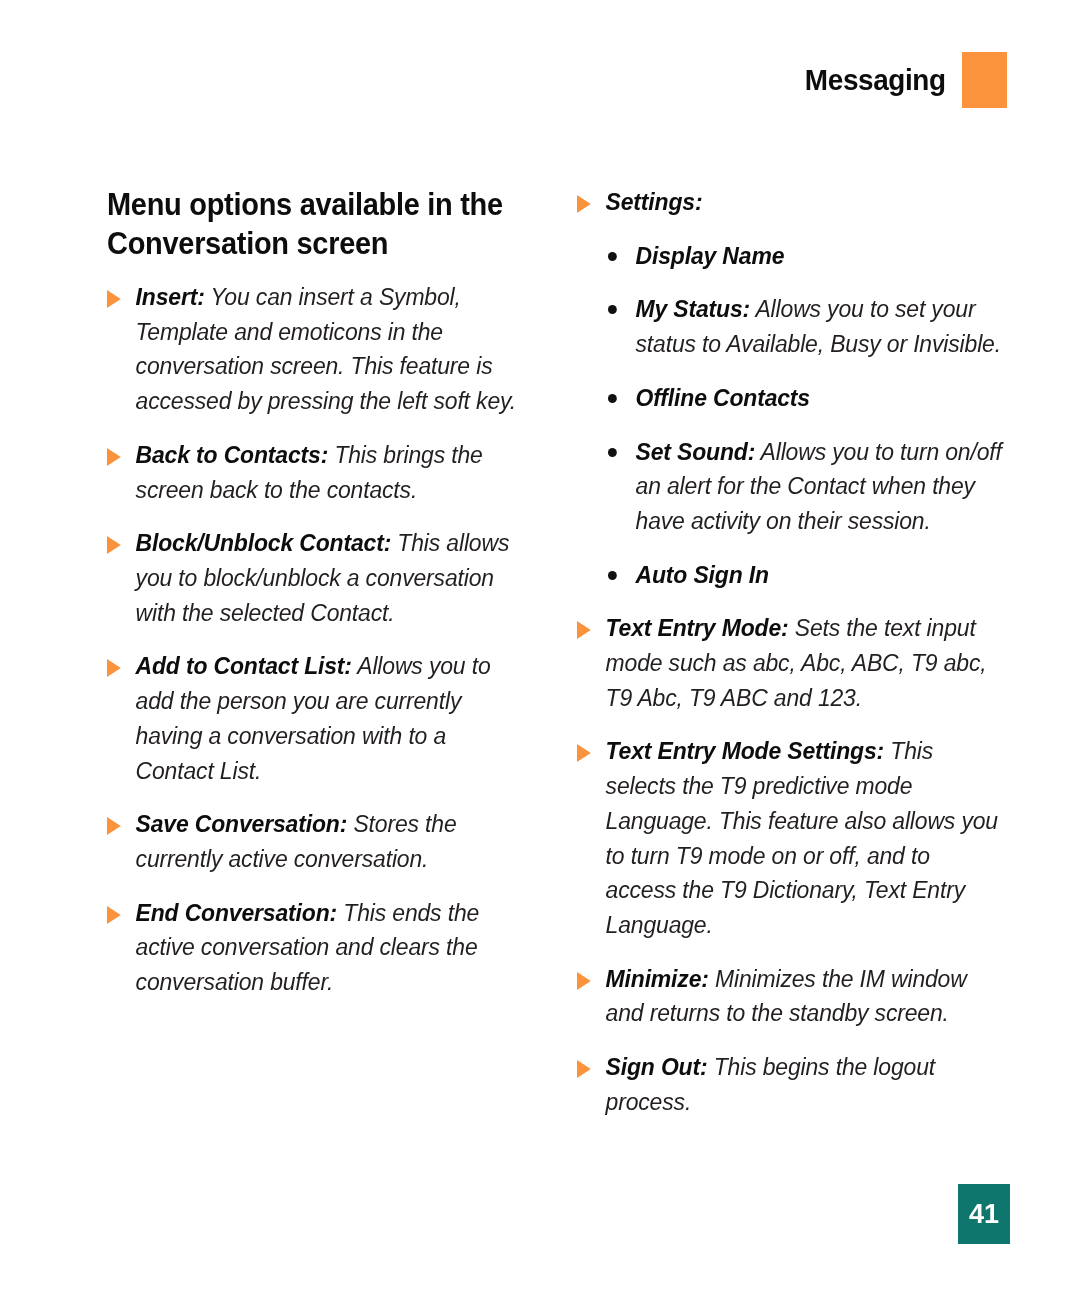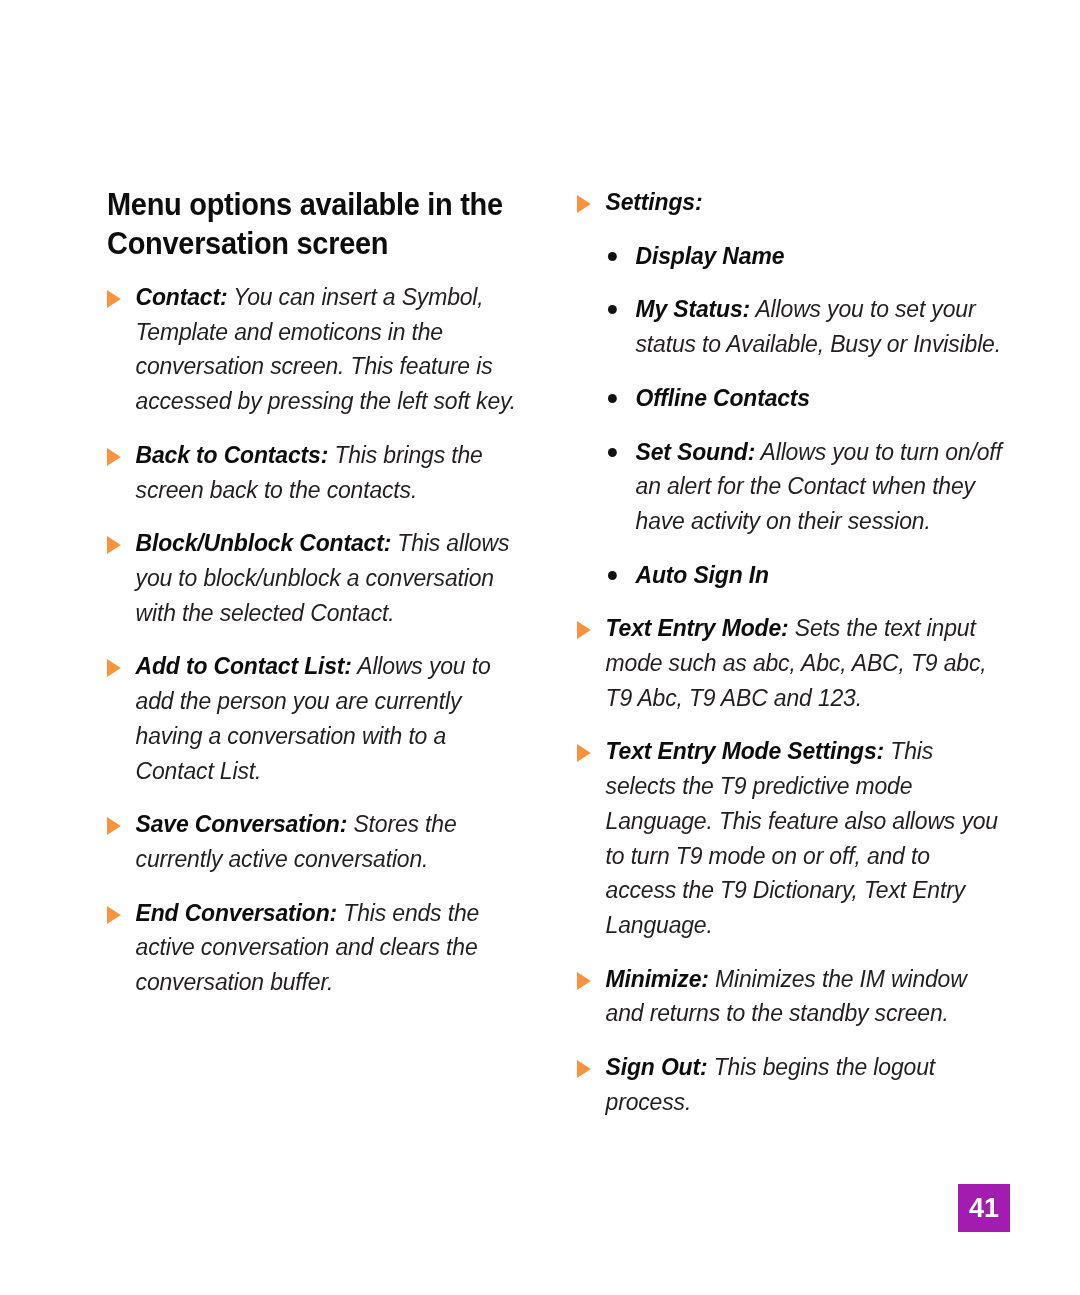--- a/index.html
+++ b/index.html
@@ -139,45 +139,49 @@
   .txt {
     font-weight: normal;
   }
 
   
   .folio {
     position: absolute;
     left: 958px;
     top: 1184px;
     width: 52px;
-    height: 48px;
-    background: #a21caf;
+    height: 60px;
+    background: #0f766e;
     color: #ffffff;
     font-size: 27px;
     font-weight: bold;
     display: flex;
     align-items: center;
     justify-content: center;
     letter-spacing: 0px;
   }
 </style>
 </head>
 <body>
 
 <div class="page">
 
+  <div class="header">
+    <div class="header-title">Messaging</div>
+    <div class="header-tab"></div>
+  </div>
 
   <div class="columns">
 
     <div class="col">
       <h1 class="section-title">Menu options available in the Conversation screen</h1>
       <ul class="plain">
         <li class="entry">
           <span class="tri"></span>
-          <span class="lbl">Contact:</span><span class="txt"> You can insert a Symbol, Template and emoticons in the conversation screen. This feature is accessed by pressing the left soft key.</span>
+          <span class="lbl">Insert:</span><span class="txt"> You can insert a Symbol, Template and emoticons in the conversation screen. This feature is accessed by pressing the left soft key.</span>
         </li>
         <li class="entry">
           <span class="tri"></span>
           <span class="lbl">Back to Contacts:</span><span class="txt"> This brings the screen back to the contacts.</span>
         </li>
         <li class="entry">
           <span class="tri"></span>
           <span class="lbl">Block/Unblock Contact:</span><span class="txt"> This allows you to block/unblock a conversation with the selected Contact.</span>
         </li>
         <li class="entry">

